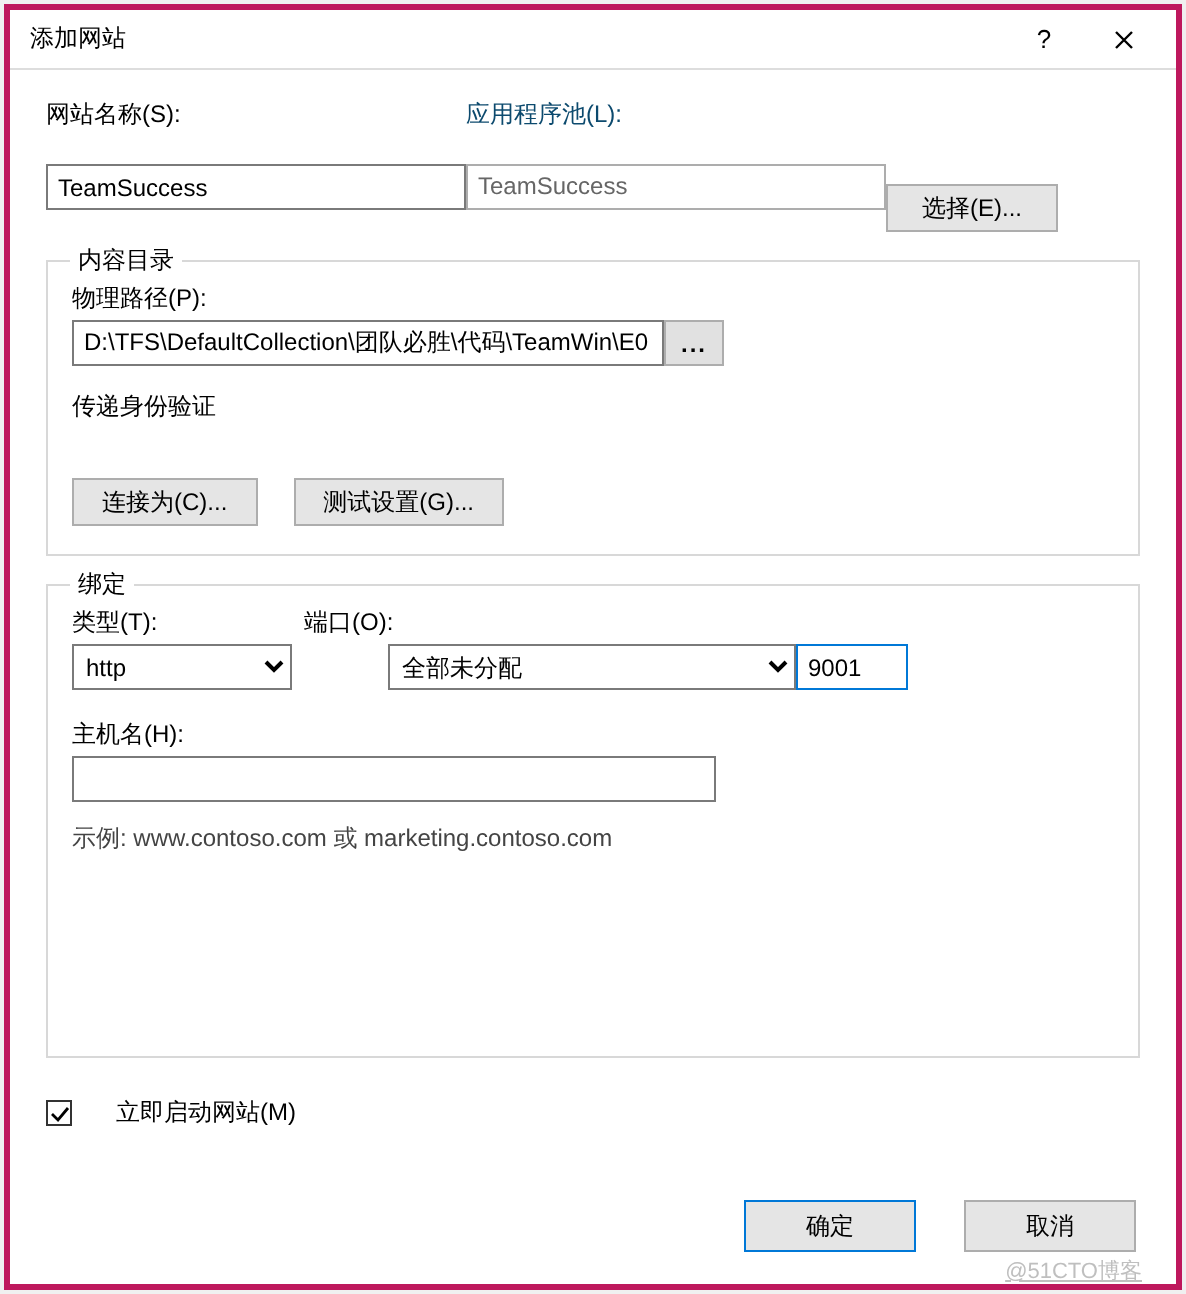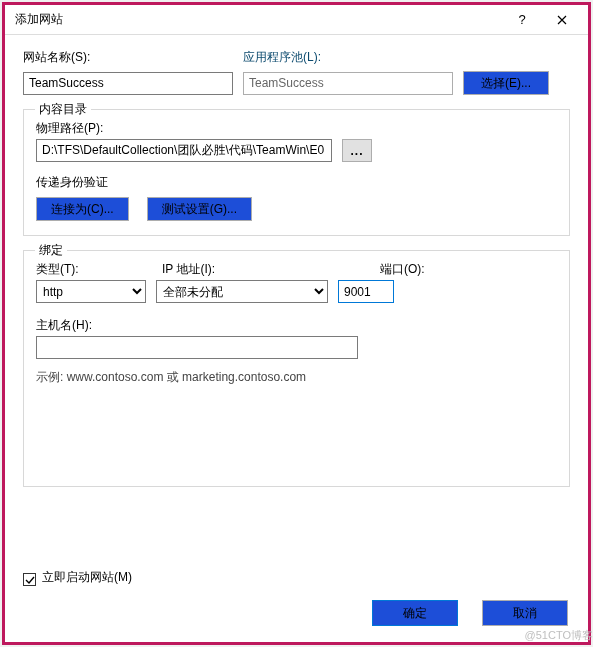--- a/index.html
+++ b/index.html
@@ -4,42 +4,42 @@
 <style>
 * { box-sizing: border-box; font-family: "Microsoft YaHei", "Segoe UI", Tahoma, sans-serif; font-size: 12px; }
 body { margin: 0; background: #f0f0f0; }
 .dialog { width: 589px; height: 643px; margin: 2px; background: #fff; border: 3px solid #be185d; display: flex; flex-direction: column; }
 .titlebar { height: 30px; background: #fff; border-bottom: 1px solid #ddd; display: flex; align-items: center; padding: 0 6px 0 10px; }
 .titlebar-text { flex: 1; color: #000; }
 .titlebar-btn { width: 40px; height: 28px; display: flex; align-items: center; justify-content: center; color: #000; }
 .titlebar-btn.help { font-size: 13px; }
 .titlebar-btn.close svg { width: 10px; height: 10px; }
 .body { flex: 1; padding: 14px 18px 10px 18px; display: flex; flex-direction: column; }
-.row { display: flex; gap: 10px; }
+.row { display: flex; }
 .row.top { margin-bottom: 3px; }
 .col { display: flex; flex-direction: column; }
 .label { color: #000; margin-bottom: 2px; }
 .label.disabled { color: #0c4a6e; }
 input[type=text], .txt { border: 1px solid #7a7a7a; padding: 3px 5px; height: 23px; background: #fff; }
 input.focused { border: 1px solid #0078d7; outline: none; }
 .txt.disabled { background: #fff; border: 1px solid #adadad; color: #666; padding: 3px 5px; }
-.btn { background: #1d4ed8; border: 1px solid #adadad; height: 24px; padding: 0 14px; display: inline-flex; align-items: center; justify-content: center; min-width: 70px; cursor: default; }
+.btn { background: #e5e5e5; border: 1px solid #adadad; height: 24px; padding: 0 14px; display: inline-flex; align-items: center; justify-content: center; min-width: 70px; cursor: default; margin-top: 21px; }
 .group { border: 1px solid #d8d8d8; margin-top: 14px; padding: 0 12px 14px 12px; position: relative; }
 .group-title { position: absolute; top: -9px; left: 11px; background: #fff; padding: 0 4px; color: #000; }
 .inner-pad { padding-top: 10px; }
 select { border: 1px solid #7a7a7a; height: 23px; background: #fff; padding: 1px 2px; }
 .browse-btn { width: 30px; height: 23px; background: #e1e1e1; border: 1px solid #adadad; display: flex; align-items: center; justify-content: center; font-weight: bold; letter-spacing: 1px; }
 .example { color: #444; margin-top: 10px; }
 .spacer-flex { flex: 1; }
-.checkbox-row { display: flex; align-items: flex-end; gap: 6px; margin: 6px 0 14px 0; }
+.checkbox-row { display: flex; align-items: center; gap: 22px; margin: 6px 0 14px 0; }
 .chk { width: 13px; height: 13px; border: 1px solid #333; display: flex; align-items: center; justify-content: center; }
 .chk svg { width: 10px; height: 10px; }
 .footer { display: flex; justify-content: flex-end; gap: 24px; padding: 0 2px 6px 0; }
 .footer .btn { min-width: 86px; height: 26px; }
-.watermark { position: absolute; right: 0; bottom: 4px; color: #bfbfbf; font-size: 11px; pointer-events: none; }
+.watermark { position: absolute; right: 22px; bottom: 4px; color: #bfbfbf; font-size: 11px; pointer-events: none; text-decoration: underline; }
 </style>
 </head>
 <body>
 
 <div class="dialog">
   <div class="titlebar">
     <span class="titlebar-text">添加网站</span>
     <div class="titlebar-btn help">?</div>
     <div class="titlebar-btn close">
       <svg viewBox="0 0 10 10">
@@ -82,32 +82,29 @@
       </div>
     </div>
 
     <div class="group" style="padding-bottom:100px;">
       <span class="group-title">绑定</span>
       <div class="inner-pad">
         <div class="row">
           <div class="col" style="width:116px;">
               <span class="label">类型(T):</span>
             </div>
-          <div class="col" style="width:208px;">
-              <span class="label">IP 地址(I):</span>
-            </div>
           <div class="col" style="width:60px;">
               <span class="label">端口(O):</span>
             </div>
         </div>
         <div class="row" style="align-items:center;">
           <select style="width:110px;">
             <option>http</option>
           </select>
-          <select style="width:172px;">
+          <select style="width:204px;margin-left:48px;">
             <option>全部未分配</option>
           </select>
           <input type="text" class="focused" style="width: 56px;" value="9001">
         </div>
 
         <div class="label" style="margin-top:14px;">主机名(H):</div>
         <input type="text" style="width: 322px;" value="">
         <div class="example">示例: www.contoso.com 或 marketing.contoso.com</div>
       </div>
     </div>

